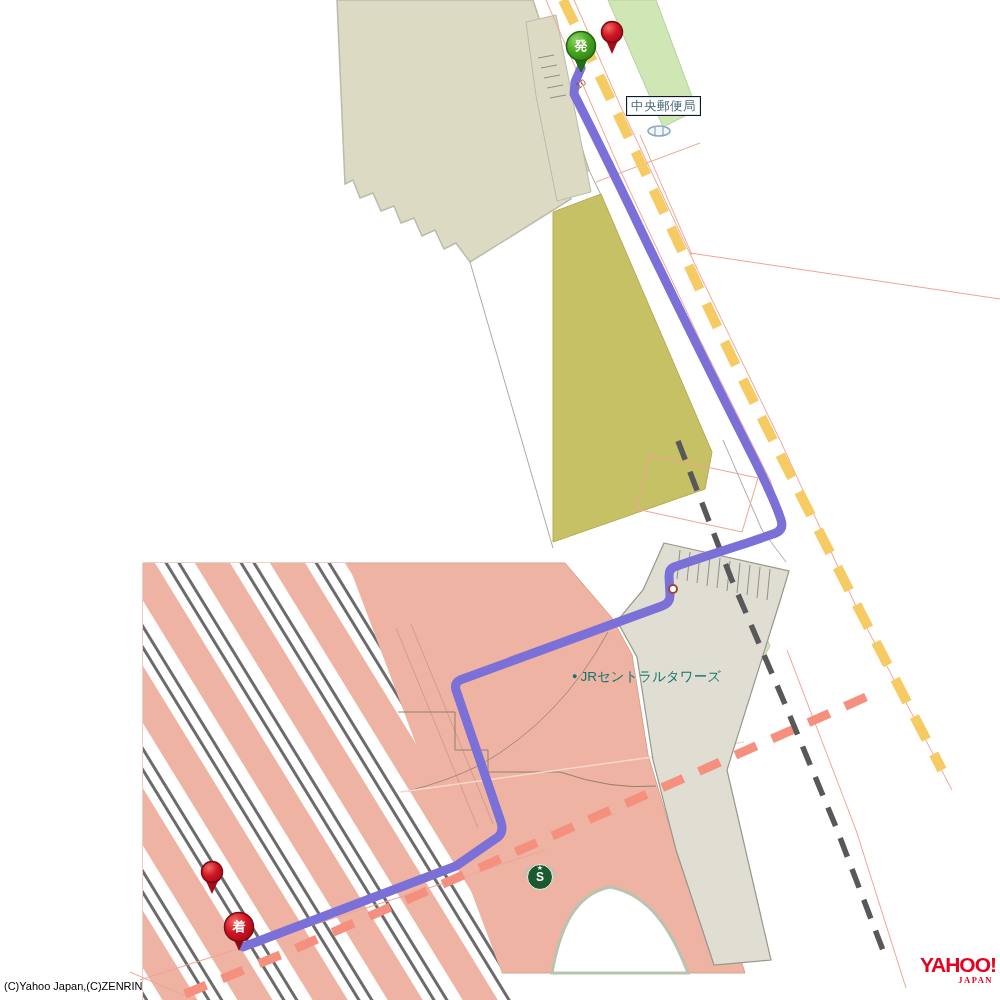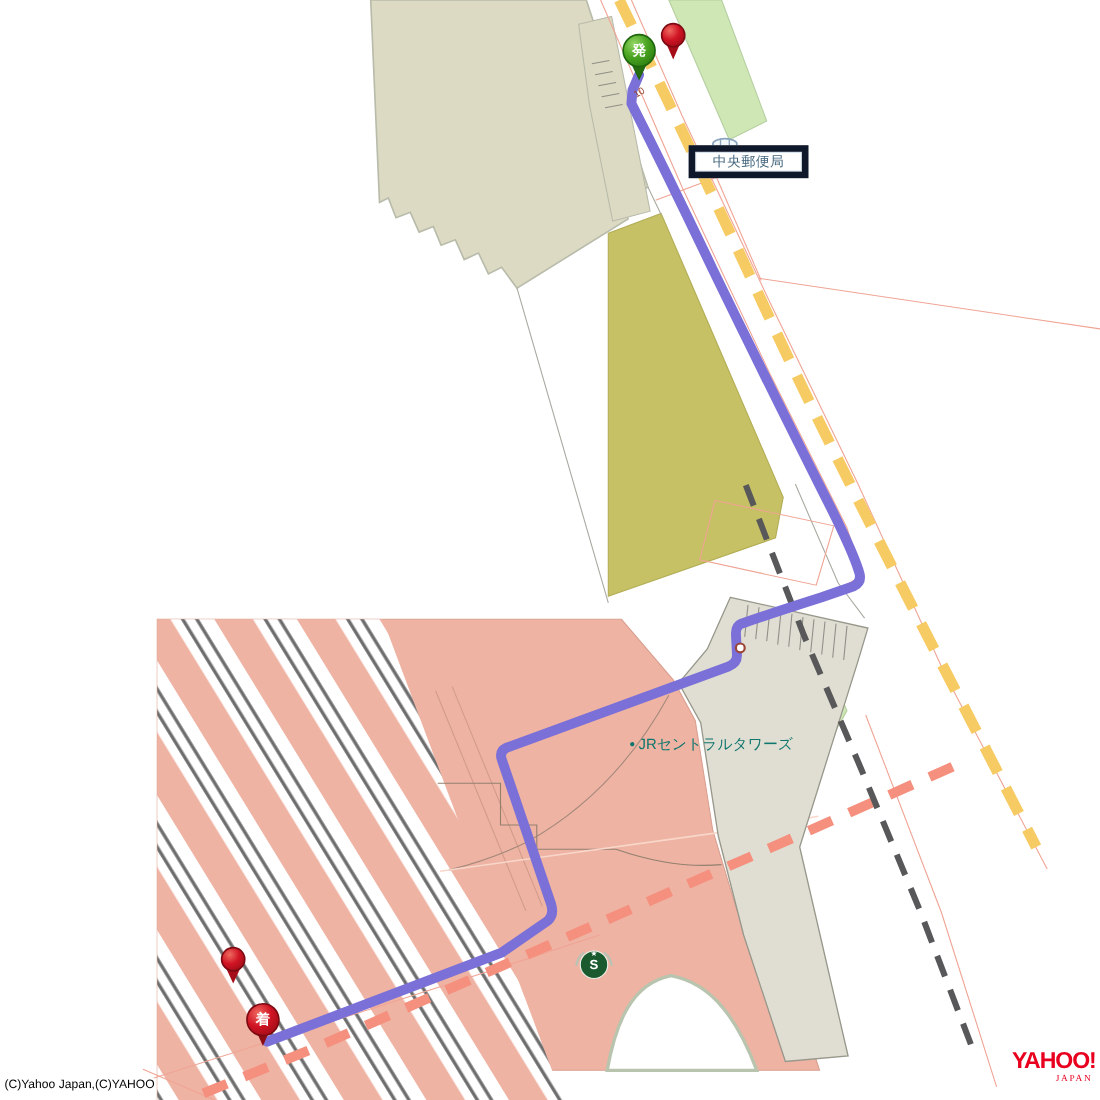--- a/index.html
+++ b/index.html
@@ -1,28 +1,28 @@
 <!DOCTYPE html>
 <html><head>
 <meta charset="utf-8">
 <style>
   html,body{margin:0;padding:0;background:#fff;}
   body{font-family:"Liberation Sans",sans-serif;}
   .map{position:relative;width:1000px;height:1000px;background:#ffffff;overflow:hidden;}
   .map svg{position:absolute;left:0;top:0;}
   .ovl{position:absolute;white-space:nowrap;}
   .marker-text{position:absolute;width:30px;text-align:center;color:#ffffff;font-weight:bold;font-size:13px;line-height:14px;pointer-events:none;}
-  .po-label{position:absolute;left:626px;top:96px;background:#ffffff;border:6px solid #0f172a;box-shadow:inset 0 0 0 1px #d7e3ec;color:#44677e;font-size:12.5px;line-height:16px;padding:1px 16px;letter-spacing:0.5px;margin-top:36px;}
+  .po-label{position:absolute;left:626px;top:96px;background:#ffffff;border:1px solid #0f172a;box-shadow:inset 0 0 0 1px #d7e3ec;color:#44677e;font-size:12.5px;line-height:16px;padding:1px 4px;letter-spacing:0.5px;}
   .jr-label{position:absolute;left:572px;top:668px;color:#0f766e;font-size:13.5px;}
   .jr-label .bullet{font-size:9px;vertical-align:2px;margin-right:3px;}
   .road-no{position:absolute;left:576px;top:79px;color:#93422f;font-size:9px;transform:rotate(-32deg);}
   .copyright{position:absolute;left:4px;top:980px;color:#000000;font-size:11px;}
   .logo{position:absolute;left:902px;top:954px;width:94px;text-align:right;color:#e8001e;cursor:pointer;}
   .logo .brand{font-family:Liberation Sans, sans-serif;font-weight:bold;font-size:21px;letter-spacing:-1px;line-height:22px;}
-  .logo .region{font-family:"Liberation Serif",serif;font-weight:normal;font-size:8.5px;letter-spacing:1.5px;line-height:9px;padding-right:3px;}
+  .logo .region{font-family:"Liberation Serif",serif;font-weight:bold;font-size:8.5px;letter-spacing:1.5px;line-height:9px;padding-right:3px;}
   .s-star{position:absolute;left:528px;top:864px;width:24px;text-align:center;color:#ffffff;font-size:7px;line-height:8px;pointer-events:none;}
   .s-letter{position:absolute;left:528px;top:870px;width:24px;text-align:center;color:#ffffff;font-weight:bold;font-size:12px;line-height:14px;pointer-events:none;}
 </style>
 </head>
 <body>
 
 <div class="map">
   <svg width="1000" height="1000" viewBox="0 0 1000 1000">
     <defs>
       <pattern id="yardStripes" width="64" height="12" patternUnits="userSpaceOnUse" patternTransform="rotate(-31.5)">
@@ -125,19 +125,19 @@
   <div class="s-letter">S</div>
 
   <div class="po-label ovl">中央郵便局</div>
 
   <div class="jr-label ovl">
     <span class="bullet">●</span><span>JRセントラルタワーズ</span>
   </div>
 
   <div class="road-no ovl">10</div>
 
-  <div class="copyright ovl">(C)Yahoo Japan,(C)YAHOO</div>
+  <div class="copyright ovl">(C)Yahoo Japan,(C)ZENRIN</div>
 
   <div class="logo">
     <div class="brand">YAHOO!</div>
     <div class="region">JAPAN</div>
   </div>
 </div>
 
 </body></html>

